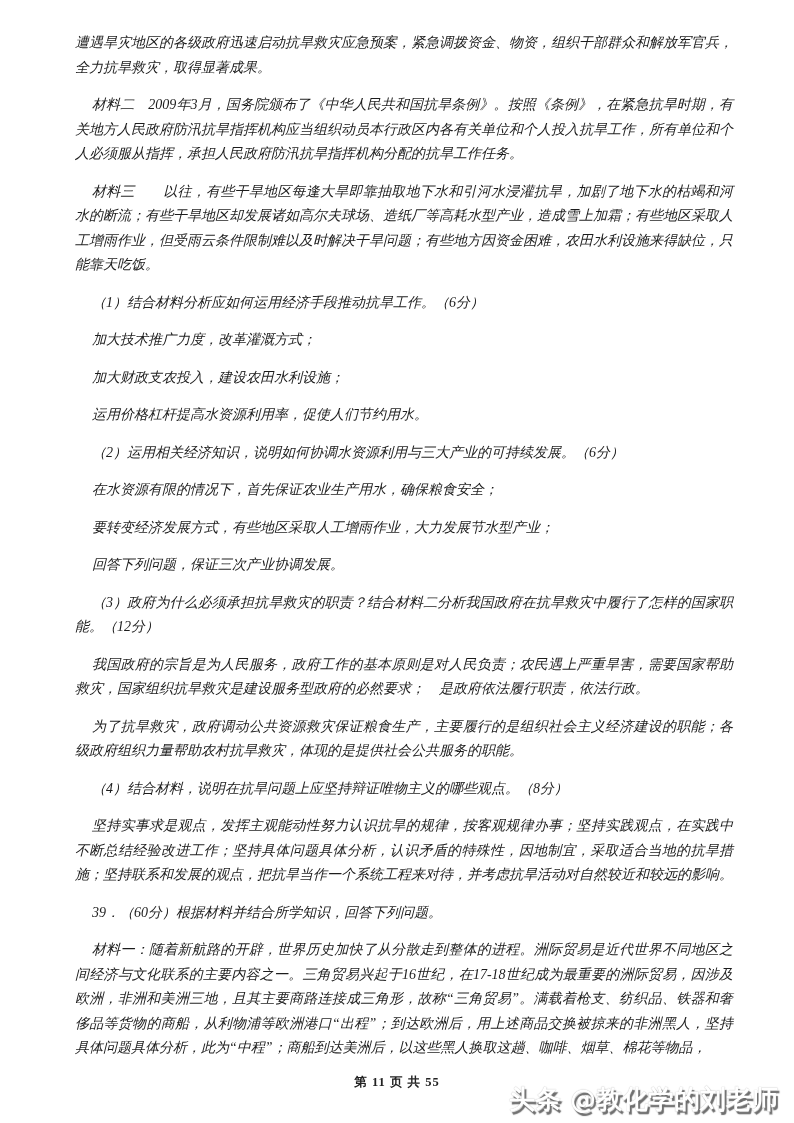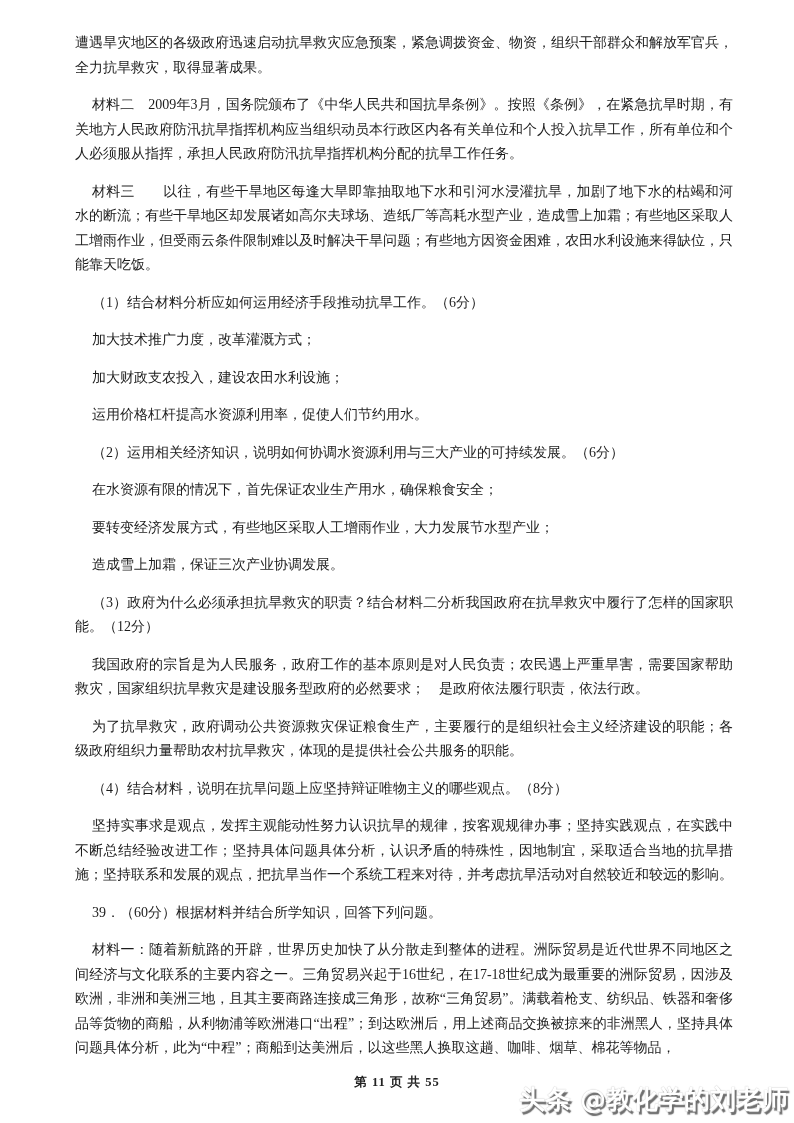--- a/index.html
+++ b/index.html
@@ -14,20 +14,21 @@
     background: #ffffff;
     overflow: hidden;
     font-family: "Liberation Serif", "DejaVu Serif", serif;
     color: #1c1c1c;
   }
   .content {
     position: absolute;
     left: 75px;
     top: 31px;
     width: 658px;
+    font-style: italic;
   }
   .para {
     margin: 0 0 13px 0;
     font-size: 14px;
     line-height: 24.5px;
     text-align: justify;
     word-break: break-all;
   }
   .indent {
     text-indent: 17px;
@@ -38,21 +39,21 @@
     right: 0;
     top: 1074px;
     text-align: center;
     font-size: 12.5px;
     color: #222222;
     letter-spacing: 1px;
     font-weight: bold;
   }
   .watermark {
     position: absolute;
-    right: 6px;
+    right: 16px;
     top: 1082px;
     font-family: "DejaVu Sans", "Liberation Sans", sans-serif;
     font-weight: bold;
     font-size: 26px;
     white-space: nowrap;
     color: #ffffff;
     text-shadow: 2px 3px 1px #6e6e6e, 0 0 1px #aaaaaa;
   }
 </style>
 </head>
@@ -63,21 +64,21 @@
     <p class="para">遭遇旱灾地区的各级政府迅速启动抗旱救灾应急预案，紧急调拨资金、物资，组织干部群众和解放军官兵，全力抗旱救灾，取得显著成果。</p>
     <p class="para indent">材料二　2009年3月，国务院颁布了《中华人民共和国抗旱条例》。按照《条例》，在紧急抗旱时期，有关地方人民政府防汛抗旱指挥机构应当组织动员本行政区内各有关单位和个人投入抗旱工作，所有单位和个人必须服从指挥，承担人民政府防汛抗旱指挥机构分配的抗旱工作任务。</p>
     <p class="para indent">材料三　　以往，有些干旱地区每逢大旱即靠抽取地下水和引河水浸灌抗旱，加剧了地下水的枯竭和河水的断流；有些干旱地区却发展诸如高尔夫球场、造纸厂等高耗水型产业，造成雪上加霜；有些地区采取人工增雨作业，但受雨云条件限制难以及时解决干旱问题；有些地方因资金困难，农田水利设施来得缺位，只能靠天吃饭。</p>
     <p class="para indent">（1）结合材料分析应如何运用经济手段推动抗旱工作。（6分）</p>
     <p class="para indent">加大技术推广力度，改革灌溉方式；</p>
     <p class="para indent">加大财政支农投入，建设农田水利设施；</p>
     <p class="para indent">运用价格杠杆提高水资源利用率，促使人们节约用水。</p>
     <p class="para indent">（2）运用相关经济知识，说明如何协调水资源利用与三大产业的可持续发展。（6分）</p>
     <p class="para indent">在水资源有限的情况下，首先保证农业生产用水，确保粮食安全；</p>
     <p class="para indent">要转变经济发展方式，有些地区采取人工增雨作业，大力发展节水型产业；</p>
-    <p class="para indent">造成雪上加霜，保证三次产业协调发展。</p>
+    <p class="para indent">回答下列问题，保证三次产业协调发展。</p>
     <p class="para indent">（3）政府为什么必须承担抗旱救灾的职责？结合材料二分析我国政府在抗旱救灾中履行了怎样的国家职能。（12分）</p>
     <p class="para indent">我国政府的宗旨是为人民服务，政府工作的基本原则是对人民负责；农民遇上严重旱害，需要国家帮助救灾，国家组织抗旱救灾是建设服务型政府的必然要求；　是政府依法履行职责，依法行政。</p>
     <p class="para indent">为了抗旱救灾，政府调动公共资源救灾保证粮食生产，主要履行的是组织社会主义经济建设的职能；各级政府组织力量帮助农村抗旱救灾，体现的是提供社会公共服务的职能。</p>
     <p class="para indent">（4）结合材料，说明在抗旱问题上应坚持辩证唯物主义的哪些观点。（8分）</p>
     <p class="para indent">坚持实事求是观点，发挥主观能动性努力认识抗旱的规律，按客观规律办事；坚持实践观点，在实践中不断总结经验改进工作；坚持具体问题具体分析，认识矛盾的特殊性，因地制宜，采取适合当地的抗旱措施；坚持联系和发展的观点，把抗旱当作一个系统工程来对待，并考虑抗旱活动对自然较近和较远的影响。</p>
     <p class="para indent">39．（60分）根据材料并结合所学知识，回答下列问题。</p>
     <p class="para indent">材料一：随着新航路的开辟，世界历史加快了从分散走到整体的进程。洲际贸易是近代世界不同地区之间经济与文化联系的主要内容之一。三角贸易兴起于16世纪，在17-18世纪成为最重要的洲际贸易，因涉及欧洲，非洲和美洲三地，且其主要商路连接成三角形，故称“三角贸易”。满载着枪支、纺织品、铁器和奢侈品等货物的商船，从利物浦等欧洲港口“出程”；到达欧洲后，用上述商品交换被掠来的非洲黑人，坚持具体问题具体分析，此为“中程”；商船到达美洲后，以这些黑人换取这趟、咖啡、烟草、棉花等物品，</p>
   </div>
 
   <div class="footer">

